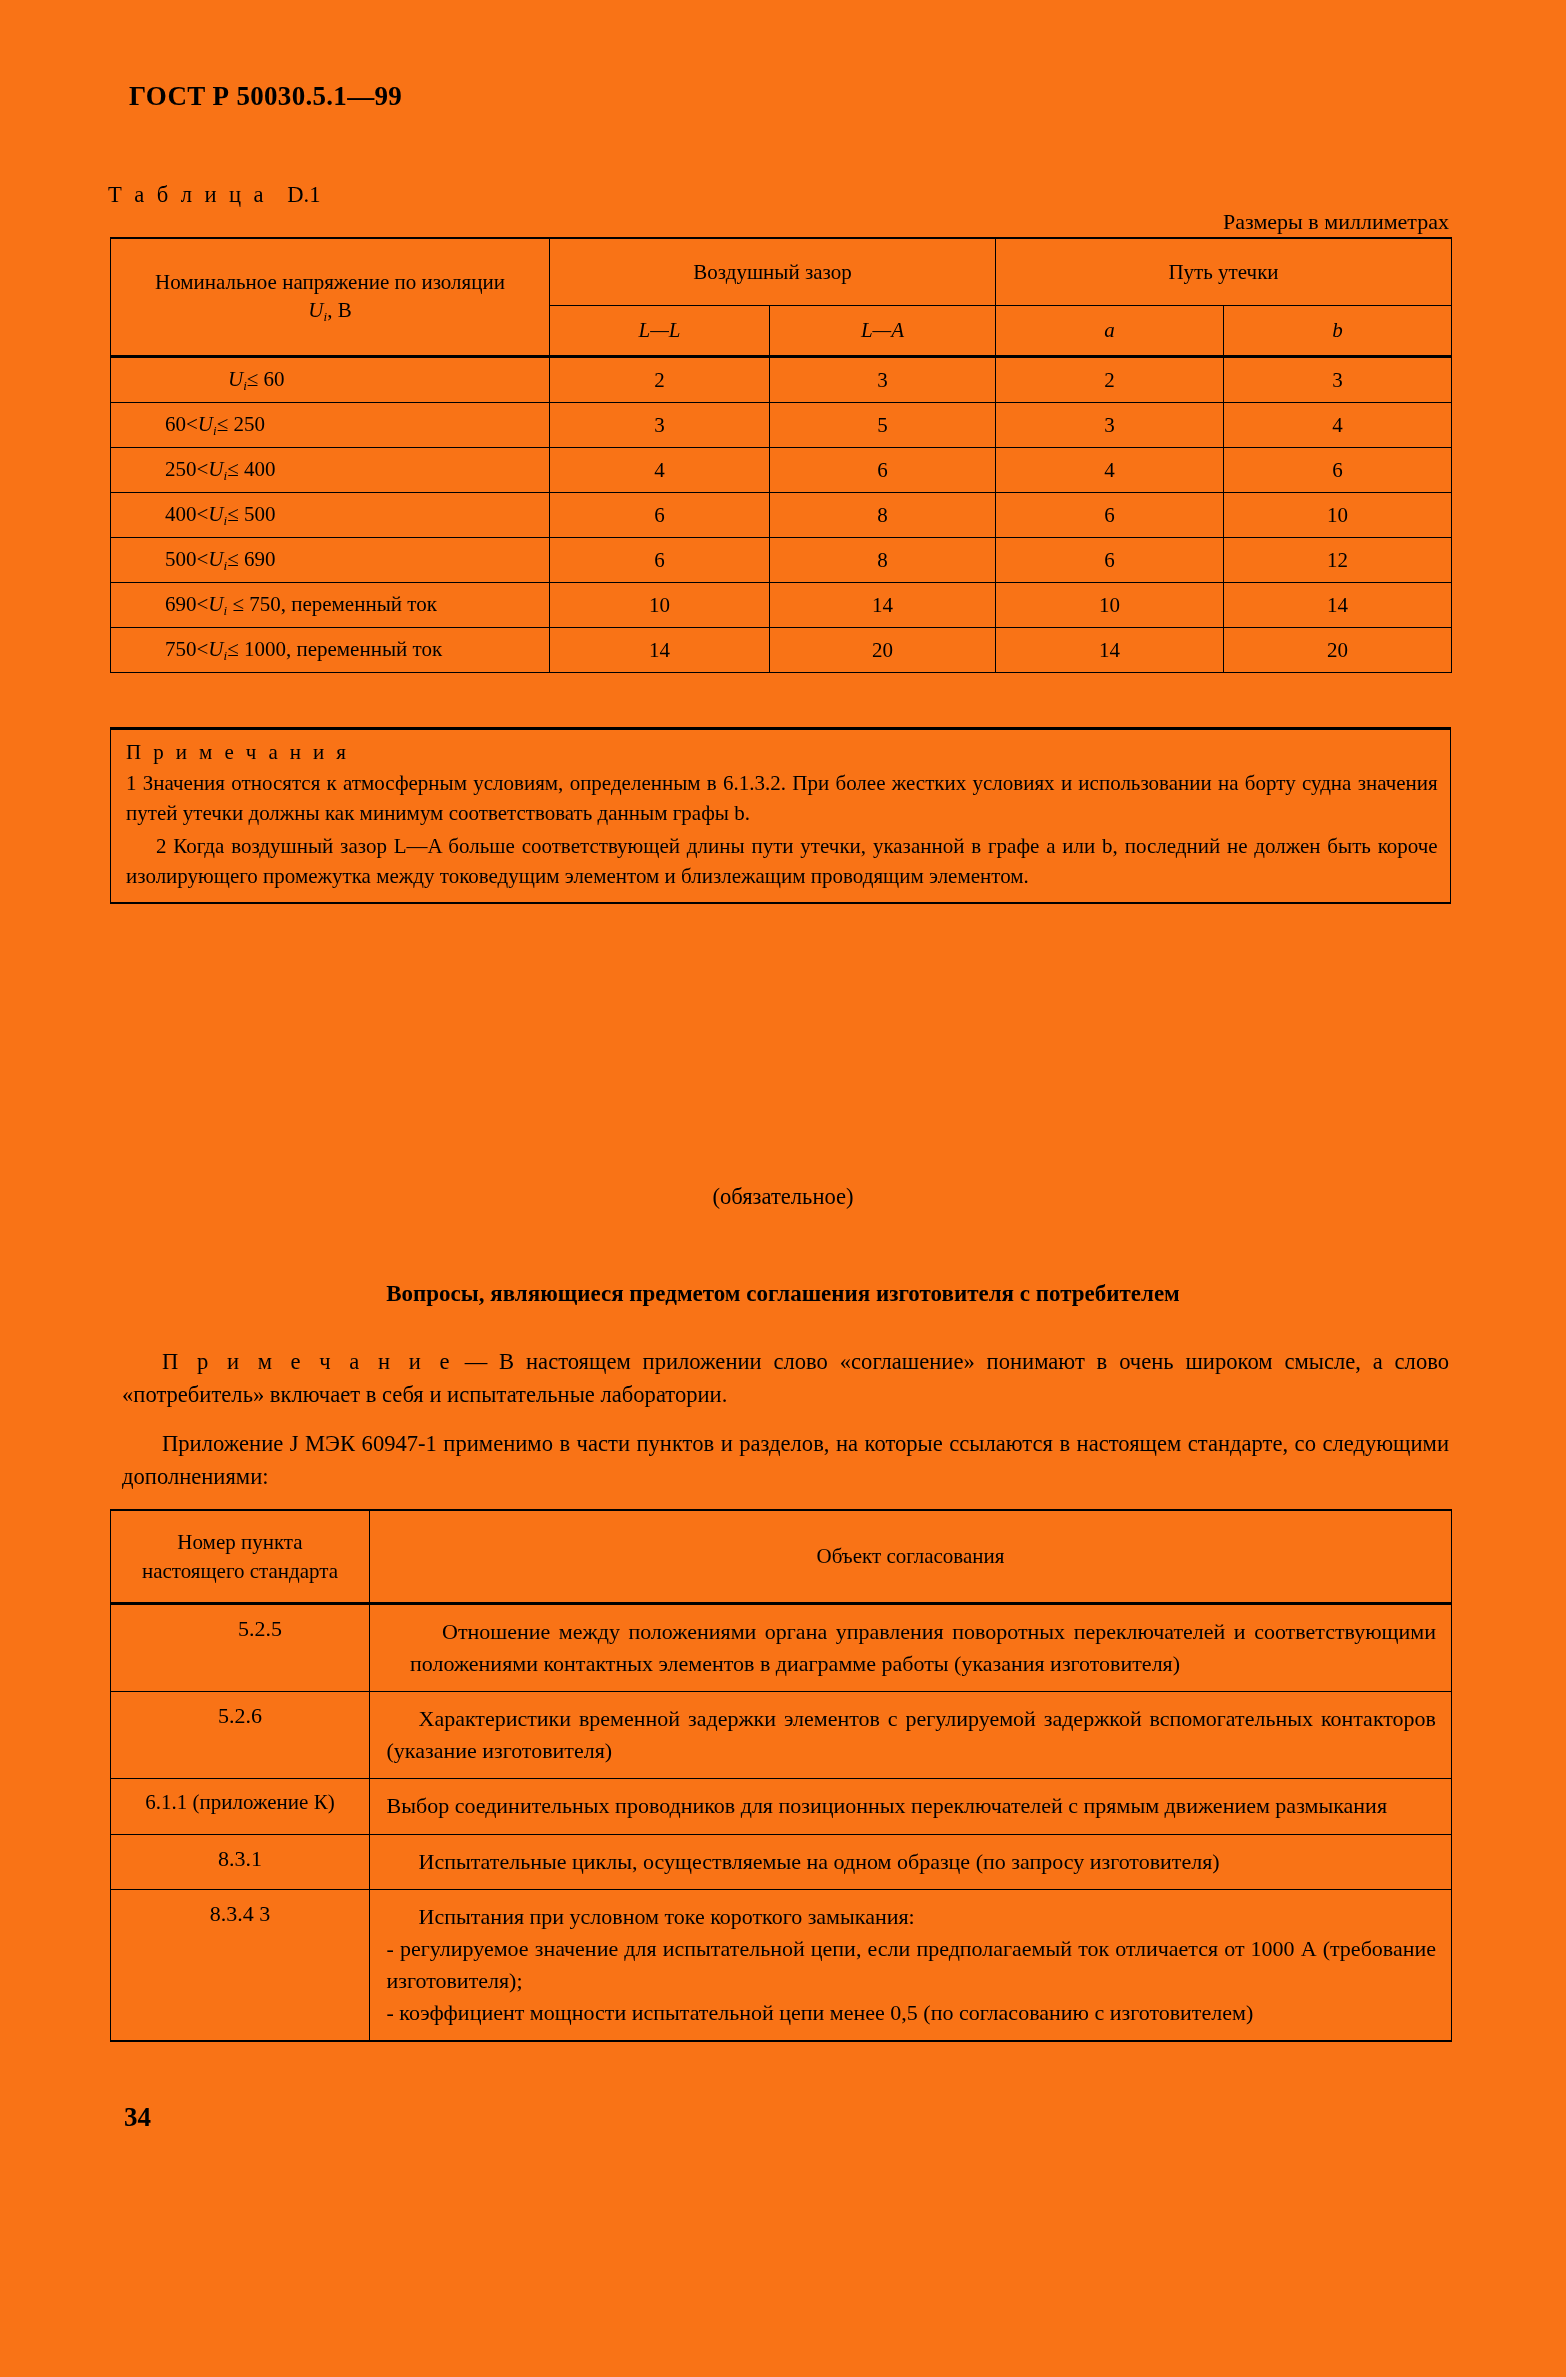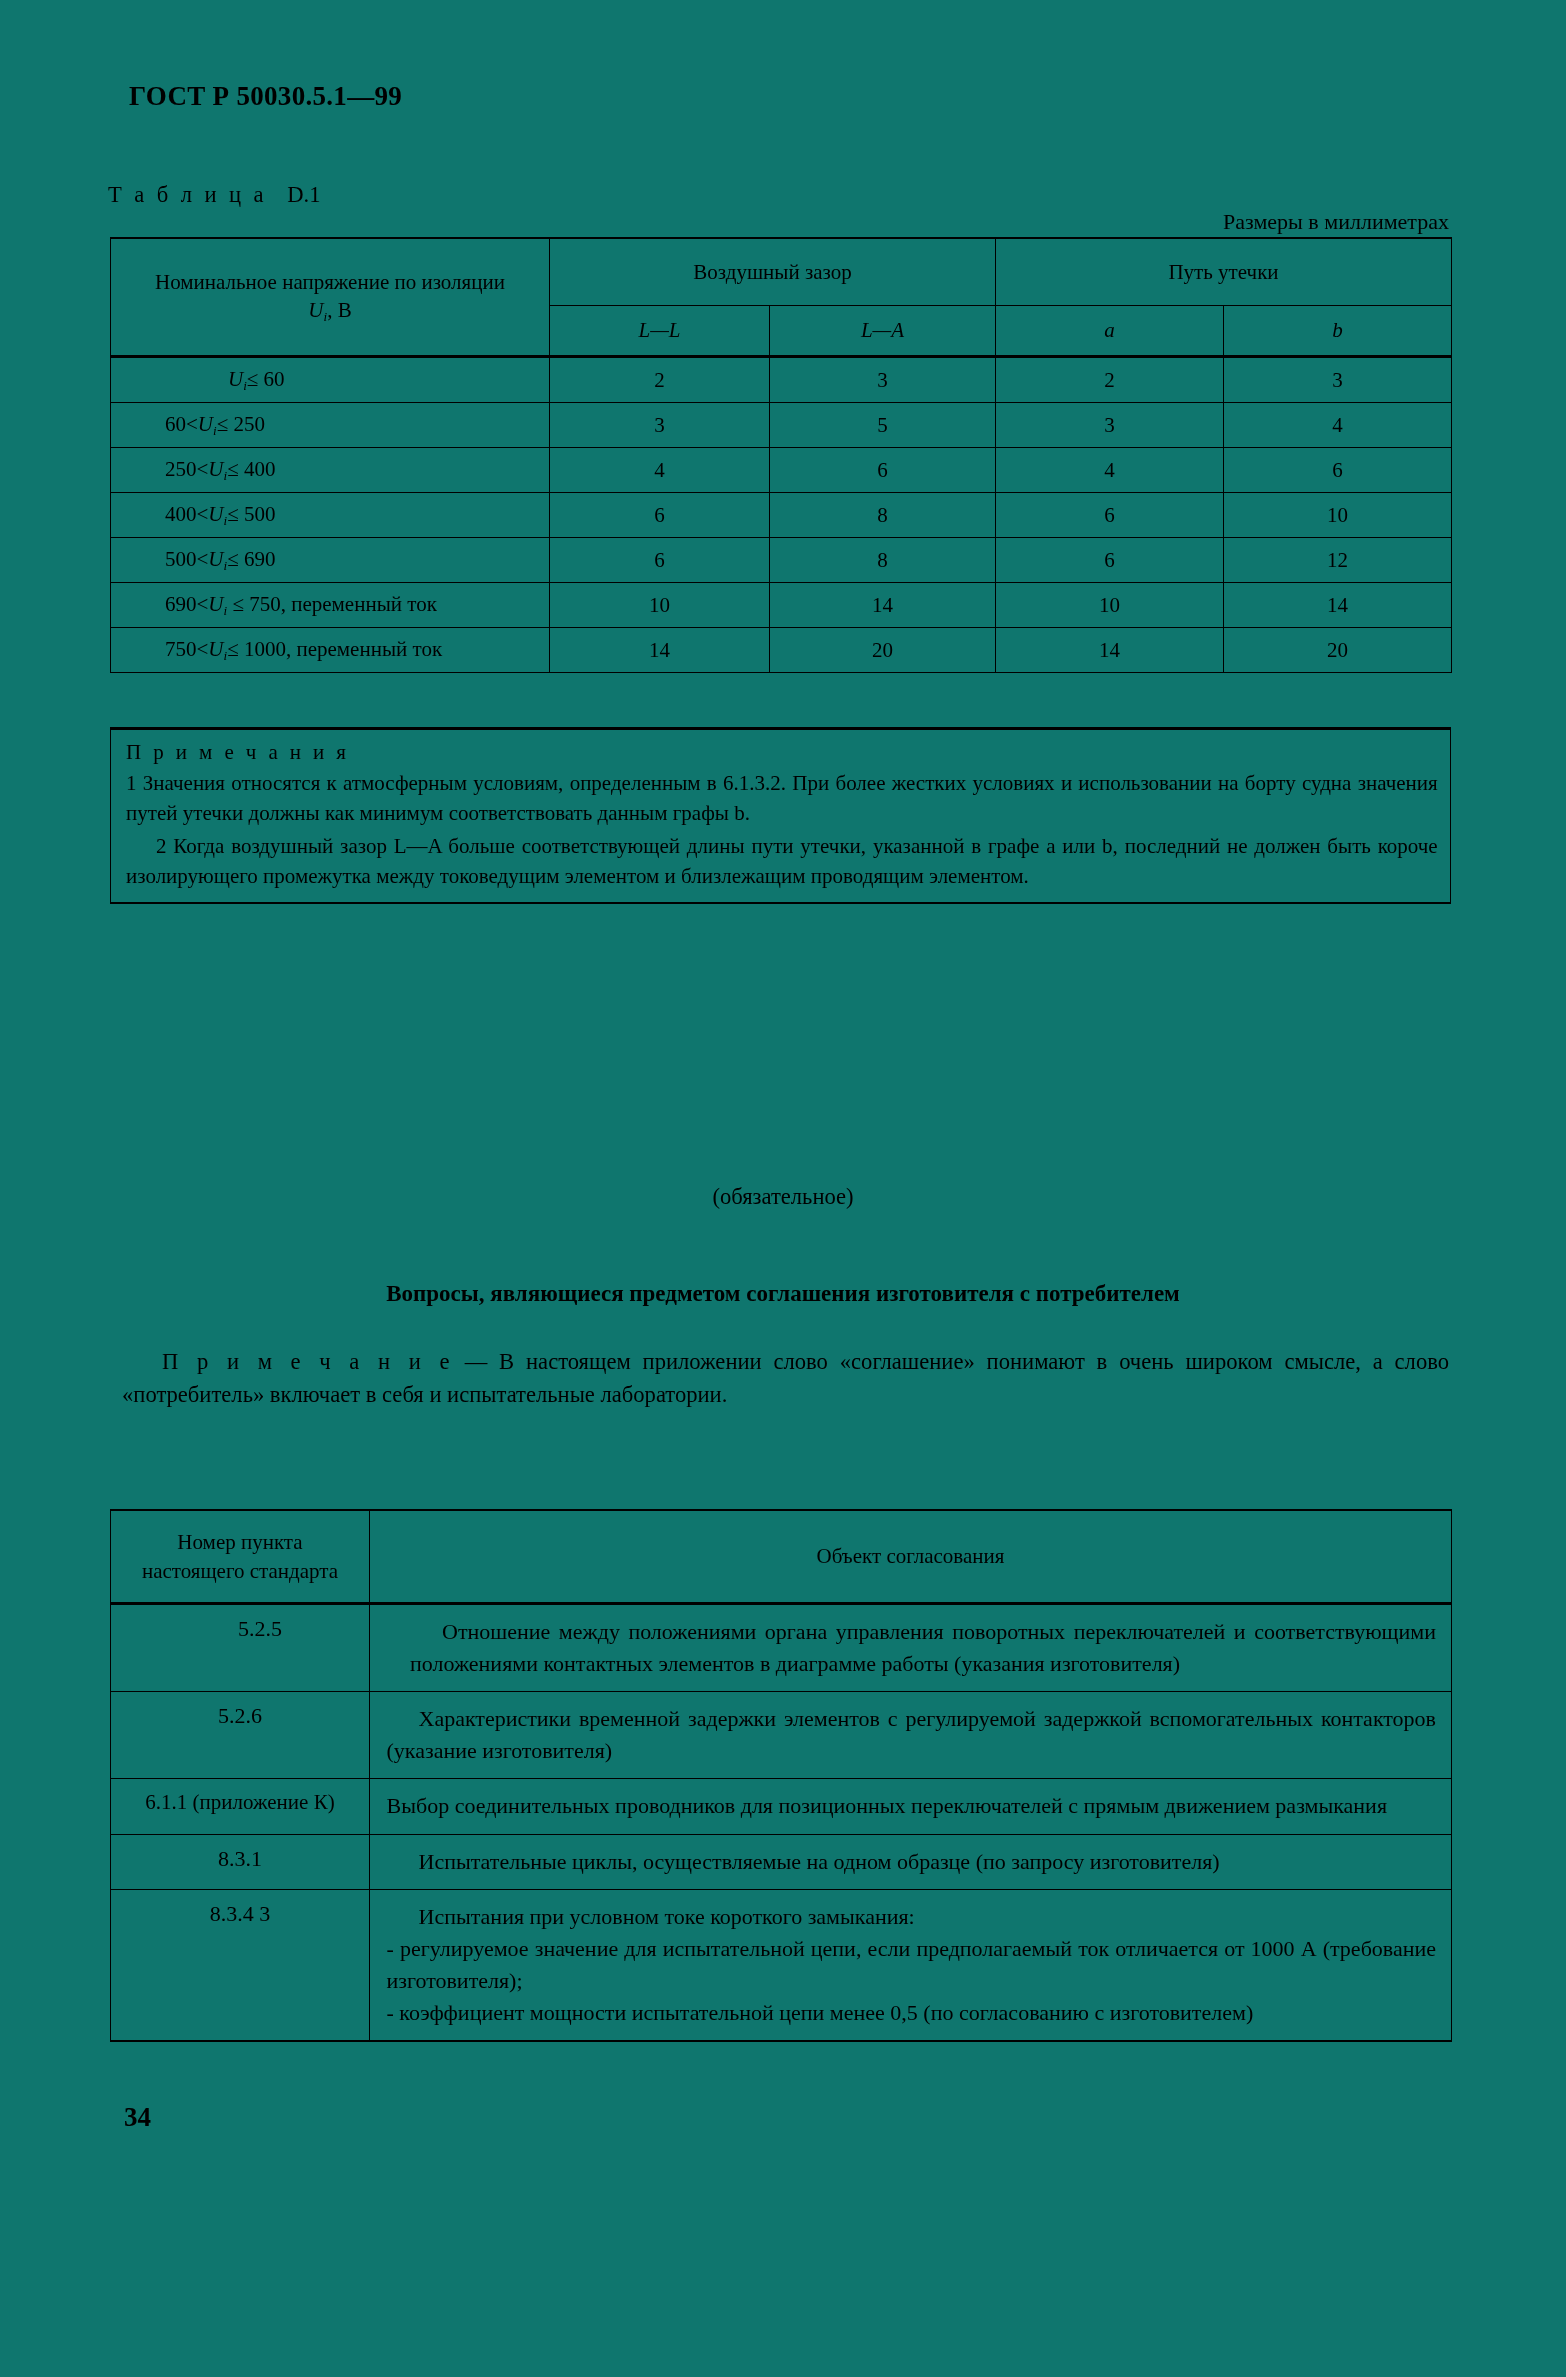--- a/index.html
+++ b/index.html
@@ -9,21 +9,21 @@
     background: #ffffff;
   }
   body {
     font-family: "Liberation Serif", "DejaVu Serif", serif;
     color: #000000;
   }
   .page {
     position: relative;
     width: 1566px;
     height: 2377px;
-    background: #0f766e;
+    background: #f97316;
     box-sizing: border-box;
     padding: 0;
     overflow: hidden;
   }
 
   
   .runhead {
     position: absolute;
     left: 129px;
     top: 81px;
@@ -312,20 +312,23 @@
     <p class="n2">2 Когда воздушный зазор L—A больше соответствующей длины пути утечки, указанной в графе a или b, последний не должен быть короче изолирующего промежутка между токоведущим элементом и близлежащим проводящим элементом.</p>
   </div>
 
   <div class="app-sub">(обязательное)</div>
   <div class="app-heading">Вопросы, являющиеся предметом соглашения изготовителя с потребителем</div>
 
   <div class="para p1">
     <span style="display:inline-block;width:40px"></span><span class="spaced">П р и м е ч а н и е</span><span> — В настоящем приложении слово «соглашение» понимают в очень широком смысле, а слово «потребитель» включает в себя и испытательные лаборатории.</span>
   </div>
 
+  <div class="para p2">
+    <span style="display:inline-block;width:40px"></span><span>Приложение J МЭК 60947-1 применимо в части пунктов и разделов, на которые ссылаются в настоящем стандарте, со следующими дополнениями:</span>
+  </div>
 
   <table class="tE">
     <colgroup>
       <col style="width:259px">
       <col style="width:1082px">
     </colgroup>
     <thead>
       <tr>
         <td>
           <div>Номер пункта</div>

